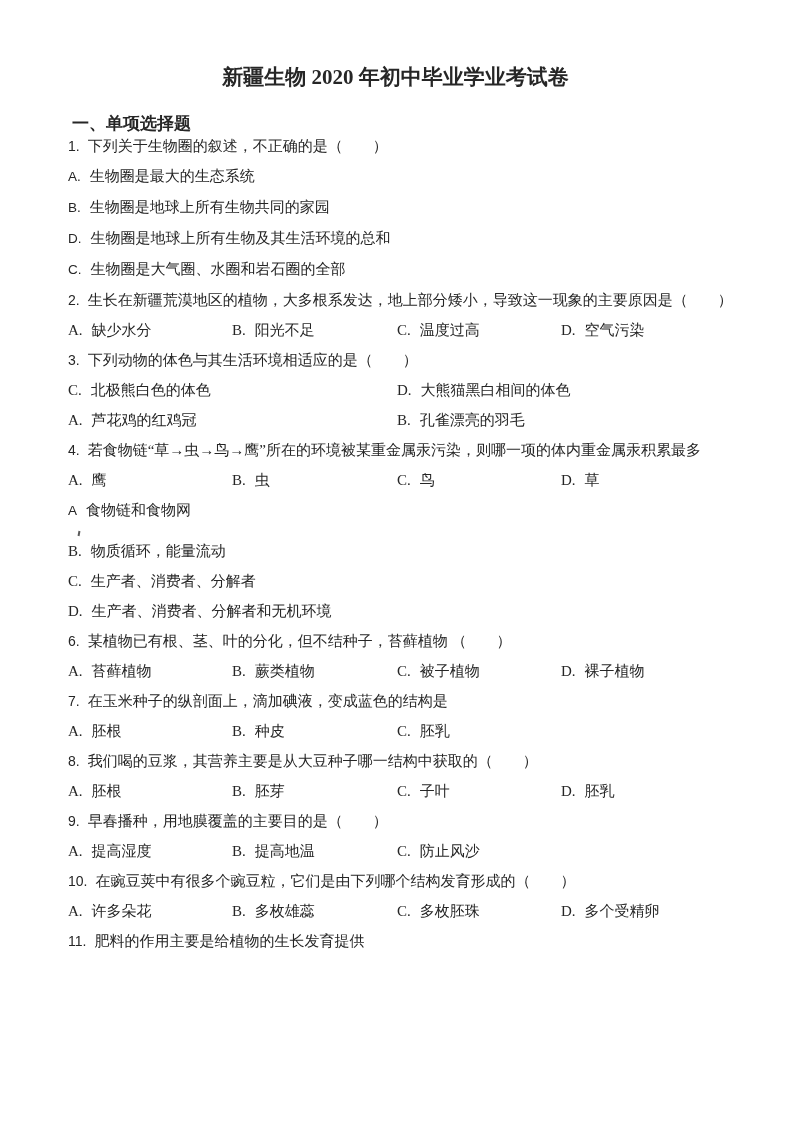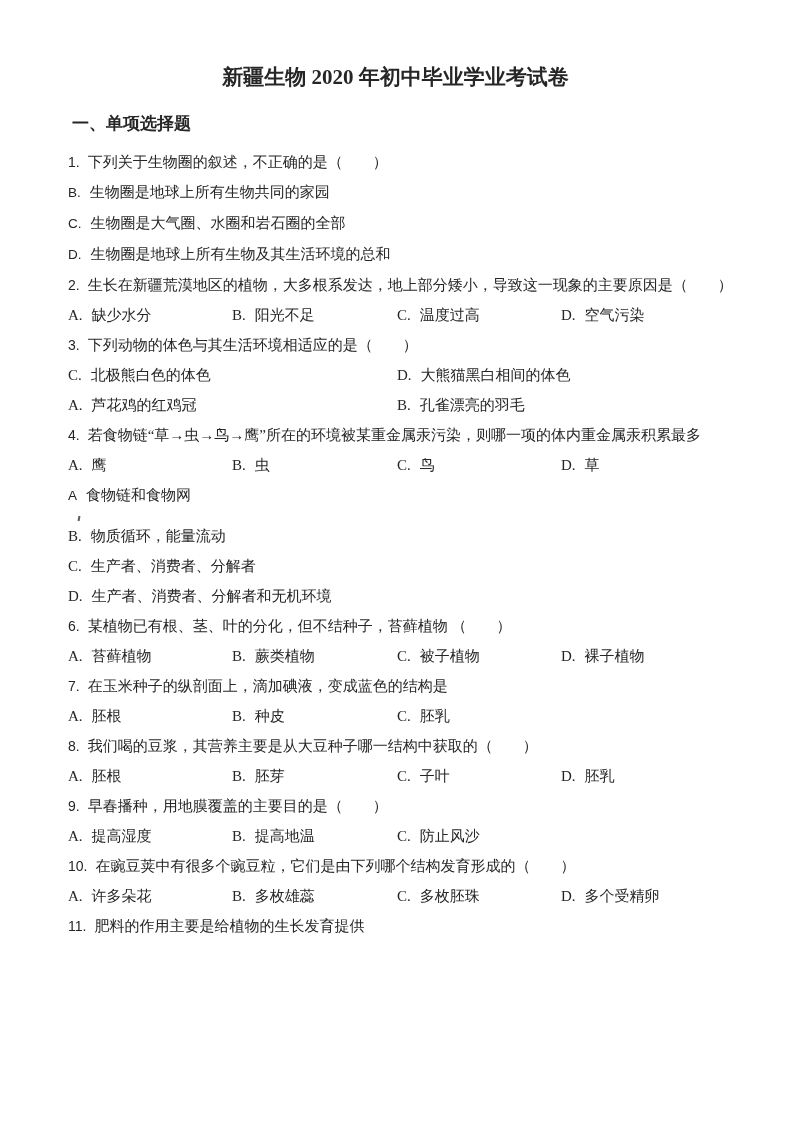--- a/index.html
+++ b/index.html
@@ -22,21 +22,21 @@
   }
   .doc-title {
     margin: 0;
     font-size: 21px;
     line-height: 30px;
     font-weight: bold;
     text-align: center;
     white-space: nowrap;
   }
   .section-heading {
-    margin: 20px 0 16px 4px;
+    margin: 20px 0 0 4px;
     font-size: 17px;
     line-height: 24px;
     font-weight: bold;
     font-family: "Liberation Serif", "DejaVu Serif", serif;
   }
   .questions { }
   .line {
     font-size: 15px;
     line-height: 20px;
     margin-bottom: 10px;
@@ -76,23 +76,24 @@
 <div class="page">
 
   <h1 class="doc-title">新疆生物 2020 年初中毕业学业考试卷</h1>
 
   <h2 class="section-heading">一、单项选择题</h2>
 
   <div class="questions">
 
     <div>
       <div class="line"><span class="qnum">1.</span><span>下列关于生物圈的叙述，不正确的是（　　）</span></div>
+      <div class="line"><span class="opt-label sans">A.</span><span>生物圈是最大的生态系统</span></div>
       <div class="line"><span class="opt-label sans">B.</span><span>生物圈是地球上所有生物共同的家园</span></div>
+      <div class="line"><span class="opt-label sans">D.</span><span>生物圈是地球上所有生物及其生活环境的总和</span></div>
       <div class="line"><span class="opt-label sans">C.</span><span>生物圈是大气圈、水圈和岩石圈的全部</span></div>
-      <div class="line"><span class="opt-label sans">D.</span><span>生物圈是地球上所有生物及其生活环境的总和</span></div>
     </div>
 
     <div>
       <div class="line"><span class="qnum">2.</span><span>生长在新疆荒漠地区的植物，大多根系发达，地上部分矮小，导致这一现象的主要原因是（　　）</span></div>
       <div class="opt-row cols4">
         <span><span class="opt-label">A.</span><span>缺少水分</span></span>
         <span><span class="opt-label">B.</span><span>阳光不足</span></span>
         <span><span class="opt-label">C.</span><span>温度过高</span></span>
         <span><span class="opt-label">D.</span><span>空气污染</span></span>
       </div>

